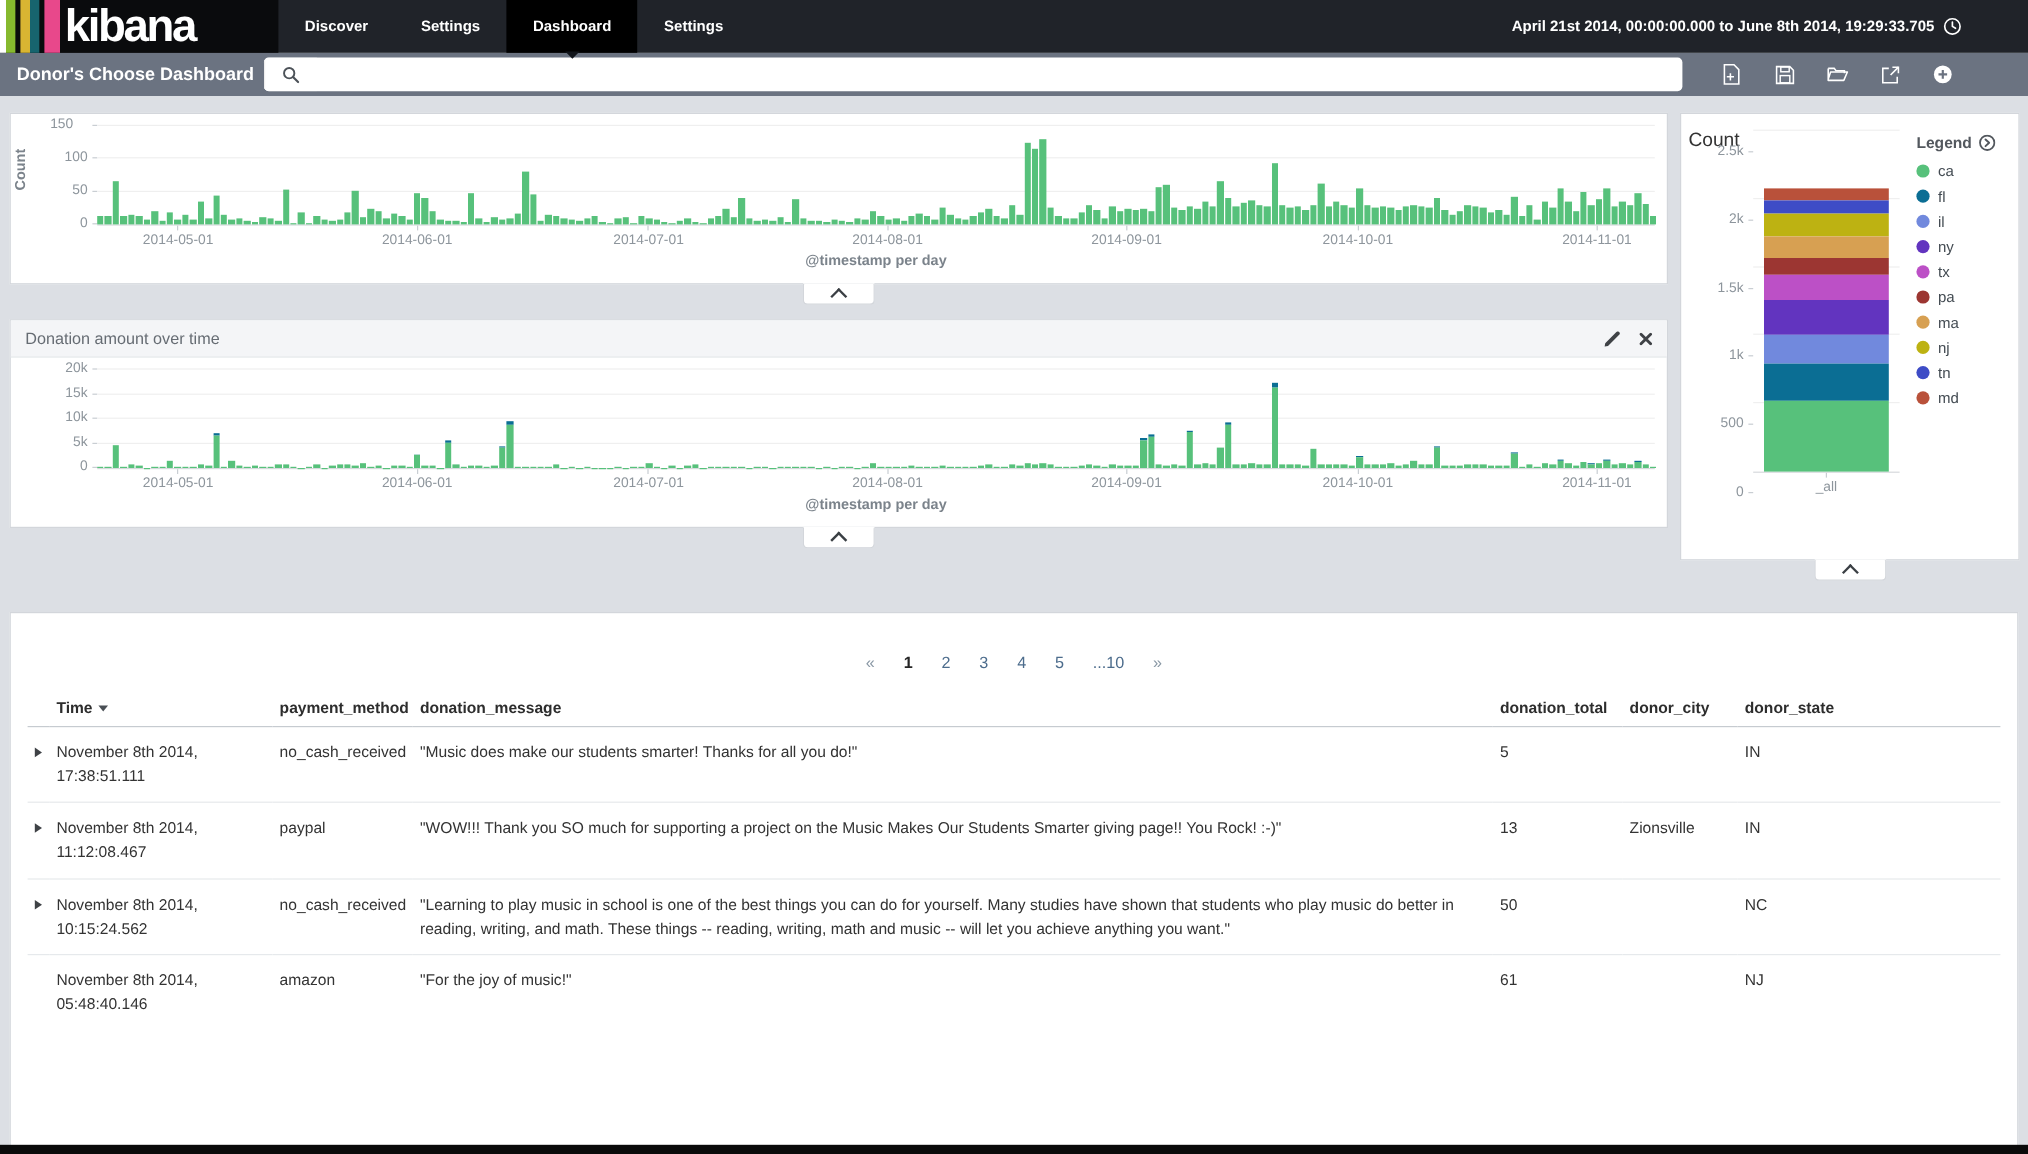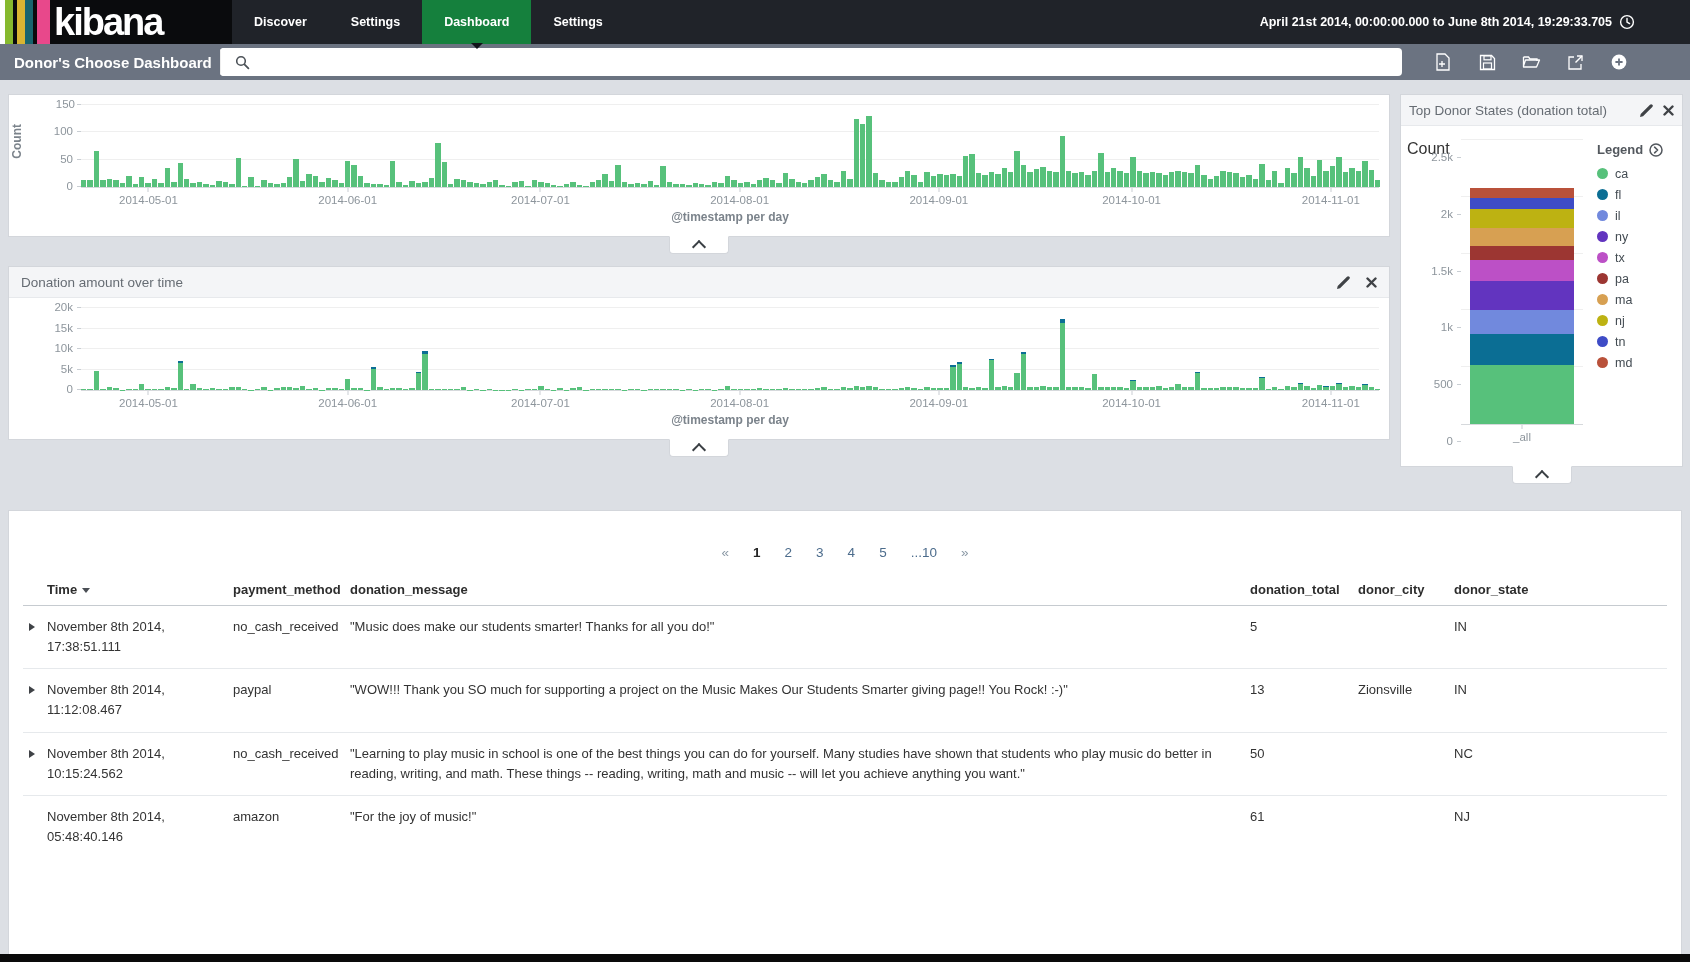--- a/index.html
+++ b/index.html
@@ -8,21 +8,21 @@
     background:#dcdfe4;font-family:"Liberation Sans",sans-serif;color:#333;
   }
   
   .navbar{height:44px;background:#202329;display:flex;align-items:stretch;position:relative;z-index:10;}
   .logo-block{width:232px;background:#0a0b0d;display:flex;align-items:stretch;}
   .logo-stripes{display:flex;align-items:stretch;}
   .stripe{display:block;}
   .brand{color:#fff;font-size:38px;font-weight:bold;letter-spacing:-2px;line-height:44px;padding-left:4px;}
   .nav-tabs{display:flex;align-items:stretch;}
   .tab{position:relative;color:#fff;font-size:12.5px;font-weight:bold;line-height:44px;padding:0 22px;cursor:pointer;}
-  .tab.active{background:#15803d;}
+  .tab.active{background:#000000;}
   .tab.active::after{content:'';position:absolute;left:50%;bottom:-5px;margin-left:-6px;
     border-left:6px solid transparent;border-right:6px solid transparent;border-top:6px solid #11141a;z-index:12;}
   .nav-right{margin-left:auto;display:flex;align-items:center;padding-right:55px;gap:7px;color:#fff;font-size:12.5px;font-weight:bold;cursor:pointer;}
   
   .toolbar{height:36px;background:#6b7381;display:flex;align-items:center;padding:0 0 0 14px;position:relative;z-index:5;}
   .dash-title{color:#fff;font-size:15px;font-weight:bold;width:206px;flex:none;}
   .search-pill{width:1182px;flex:none;height:28px;background:#fff;border-radius:4px;display:flex;align-items:center;overflow:hidden;}
   .search-input{flex:1;border:none;outline:none;height:26px;font-size:13px;padding:0 12px;font-family:"Liberation Sans",sans-serif;color:#333;background:transparent;}
   .search-btn{width:44px;height:28px;border:none;background:#fff;border-left:1px solid #eee;display:flex;align-items:center;justify-content:center;cursor:pointer;}
   .tb-icons{display:flex;align-items:center;gap:22px;margin-left:30px;}
@@ -184,21 +184,21 @@
         <div class="chart-body" id="chart1">
           <div class="y-gutter">
             <span class="ylab">Count</span>
             <div class="y-axis h82" style="position:relative;height:82px;">
                 <div class="ytick" style="bottom: calc(0% - 5px); left: 0px; right: 8px;">0</div>
                 <div class="ytickmark" style="bottom: calc(0% + 0px);"></div>
                 <div class="ytick" style="bottom: calc(33.3333% - 5px); left: 0px; right: 8px;">50</div>
                 <div class="ytickmark" style="bottom: calc(33.3333% + 0px);"></div>
                 <div class="ytick" style="bottom: calc(66.6667% - 5px); left: 0px; right: 8px;">100</div>
                 <div class="ytickmark" style="bottom: calc(66.6667% + 0px);"></div>
-                <div class="ytick" style="bottom: calc(100% - 5px); left: 0px; right: 6px;">150</div>
+                <div class="ytick" style="bottom: calc(100% - 5px); left: 0px; right: 20px;">150</div>
                 <div class="ytickmark" style="bottom: calc(100% + 0px);"></div>
               </div>
           </div>
           <div style="flex:1;">
             <div class="plot h82">
                 <div class="gridline" style="bottom: 33.3333%;"></div>
                 <div class="gridline" style="bottom: 66.6667%;"></div>
                 <div class="gridline" style="bottom: 100%;"></div>
                 <div class="bars">
                   <div class="slot">
@@ -1516,35 +1516,20 @@
           </div>
         </div>
       </div>
       <div class="collapse-tab">
           <span class="chev-up"></span>
         </div>
     </div>
 
     <div class="col-right">
       <div class="panel" style="height:373px;box-sizing:border-box;">
-        <div class="panel-header" style="padding:0 8px;">
-          <span class="panel-title" style="white-space:nowrap;">Top Donor States (donation total)</span>
-          <span class="panel-actions" style="gap:10px;">
-            <span class="act">
-                <svg width="13" height="13" viewBox="0 0 13 13">
-                  <path d="M0 13l.7-3L10 .7a1.6 1.6 0 012.3 2.3L3 12.3z" fill="#3f4246"></path>
-                </svg>
-              </span>
-            <span class="act">
-                <svg width="11" height="11" viewBox="0 0 11 11">
-                  <path d="M1.5 1.5l8 8M9.5 1.5l-8 8" stroke="#3f4246" stroke-width="2.4" stroke-linecap="round"></path>
-                </svg>
-              </span>
-          </span>
-        </div>
         <div class="stack-body" id="chart3">
           <div class="stack-gutter">
             <span class="ylab" style="left:-4px;">Count</span>
             <div class="y-axis" style="position:relative;height:284px;">
                 <div class="ytick" style="bottom: calc(0% - 5px); left: 0px; right: 8px;">0</div>
                 <div class="ytickmark" style="bottom: calc(0% + 0px);"></div>
                 <div class="ytick" style="bottom: calc(20% - 5px); left: 0px; right: 8px;">500</div>
                 <div class="ytickmark" style="bottom: calc(20% + 0px);"></div>
                 <div class="ytick" style="bottom: calc(40% - 5px); left: 0px; right: 8px;">1k</div>
                 <div class="ytickmark" style="bottom: calc(40% + 0px);"></div>

